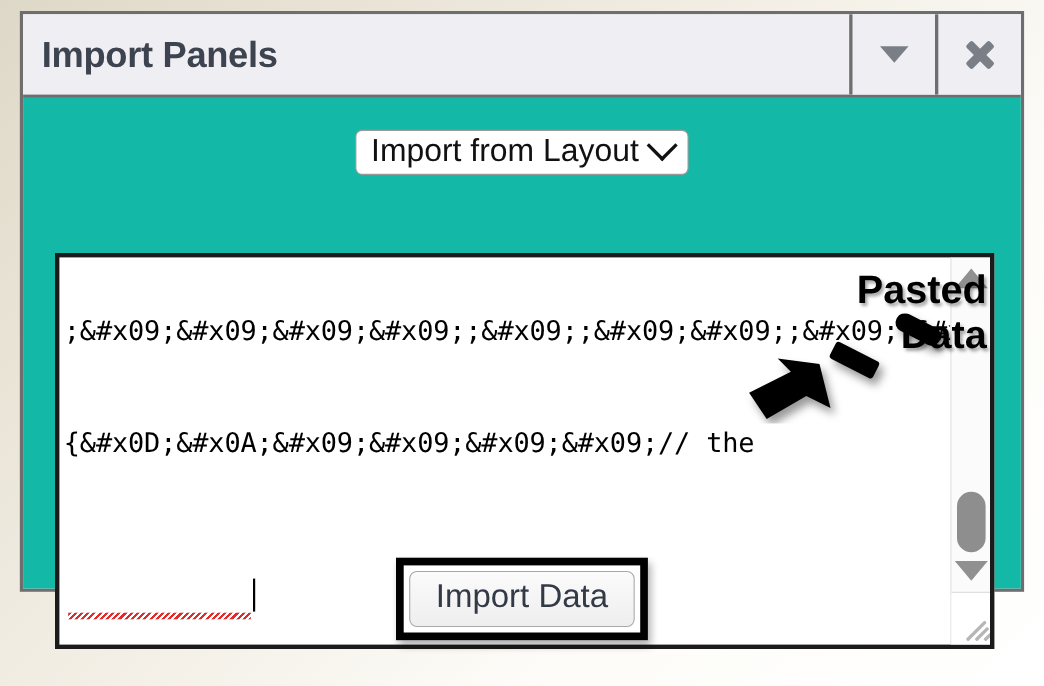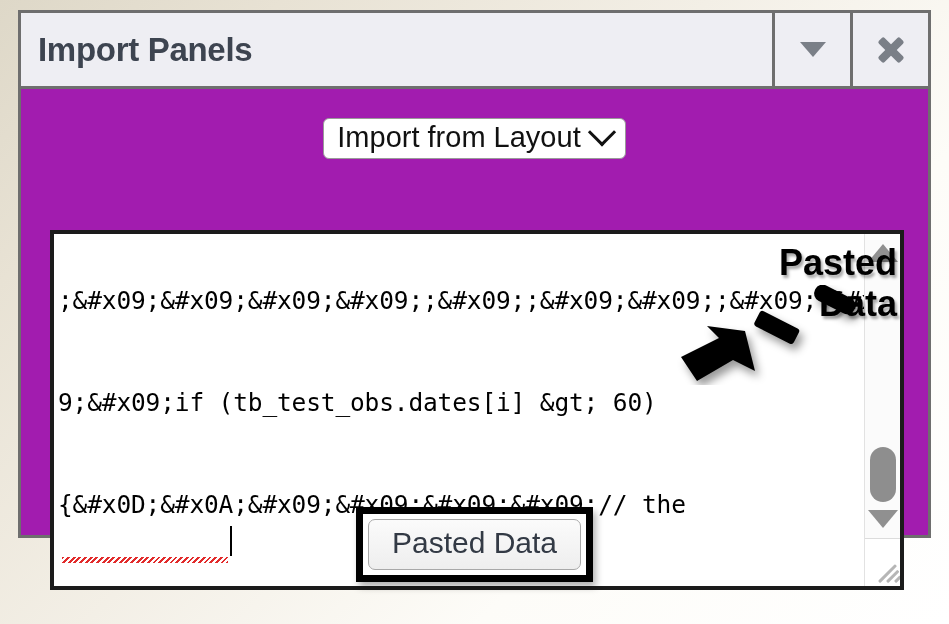--- a/index.html
+++ b/index.html
@@ -80,21 +80,21 @@
     background: #7a7f87;
     border-radius: 2px;
   }
   .x-glyph::before { transform: rotate(45deg); }
   .x-glyph::after  { transform: rotate(-45deg); }
 
   
   .dialog-body {
     position: relative;
     flex: 1;
-    background: #a21caf;
+    background: #14b8a6;
     padding-left: 12px;
   }
 
   
   .select-row {
     position: absolute;
     left: 0;
     right: 0;
     top: 29px;
     display: flex;
@@ -312,21 +312,20 @@
       <div class="layout-select">
         <span>Import from Layout</span>
         <span class="chev"></span>
       </div>
     </div>
 
     <div class="ta-wrap">
       <div class="ta-text">
         <div class="ta-lines">
           <div class="clipped">;&amp;#x09;&amp;#x09;&amp;#x09;&amp;#x09;;&amp;#x09;;&amp;#x09;&amp;#x09;;&amp;#x09;;&amp;#x09;;&amp;#x09;</div>
-          <div>9;&amp;#x09;if (tb_test_obs.dates[i] &amp;gt; 60)</div>
           <div>{&amp;#x0D;&amp;#x0A;&amp;#x09;&amp;#x09;&amp;#x09;&amp;#x09;// the</div>
           
           
           
           
           
           
           
           
         </div>
@@ -363,18 +362,18 @@
 
         <rect x="176" y="6" width="44" height="17" rx="8" transform="rotate(27 198 14)"></rect>
         <rect x="118" y="34" width="44" height="17" rx="3" transform="rotate(27 140 42)"></rect>
 
         <path d="M 108 46 L 118 86 L 96 75 L 60 96 L 44 72 L 82 53 L 70 41 Z"></path>
       </g>
     </svg>
 
     <div class="btn-row">
       <div class="btn-highlight">
-        <button class="import-btn">Pasted Data</button>
+        <button class="import-btn">Import Data</button>
       </div>
     </div>
 
   </div>
 </div>
 
 </body></html>

